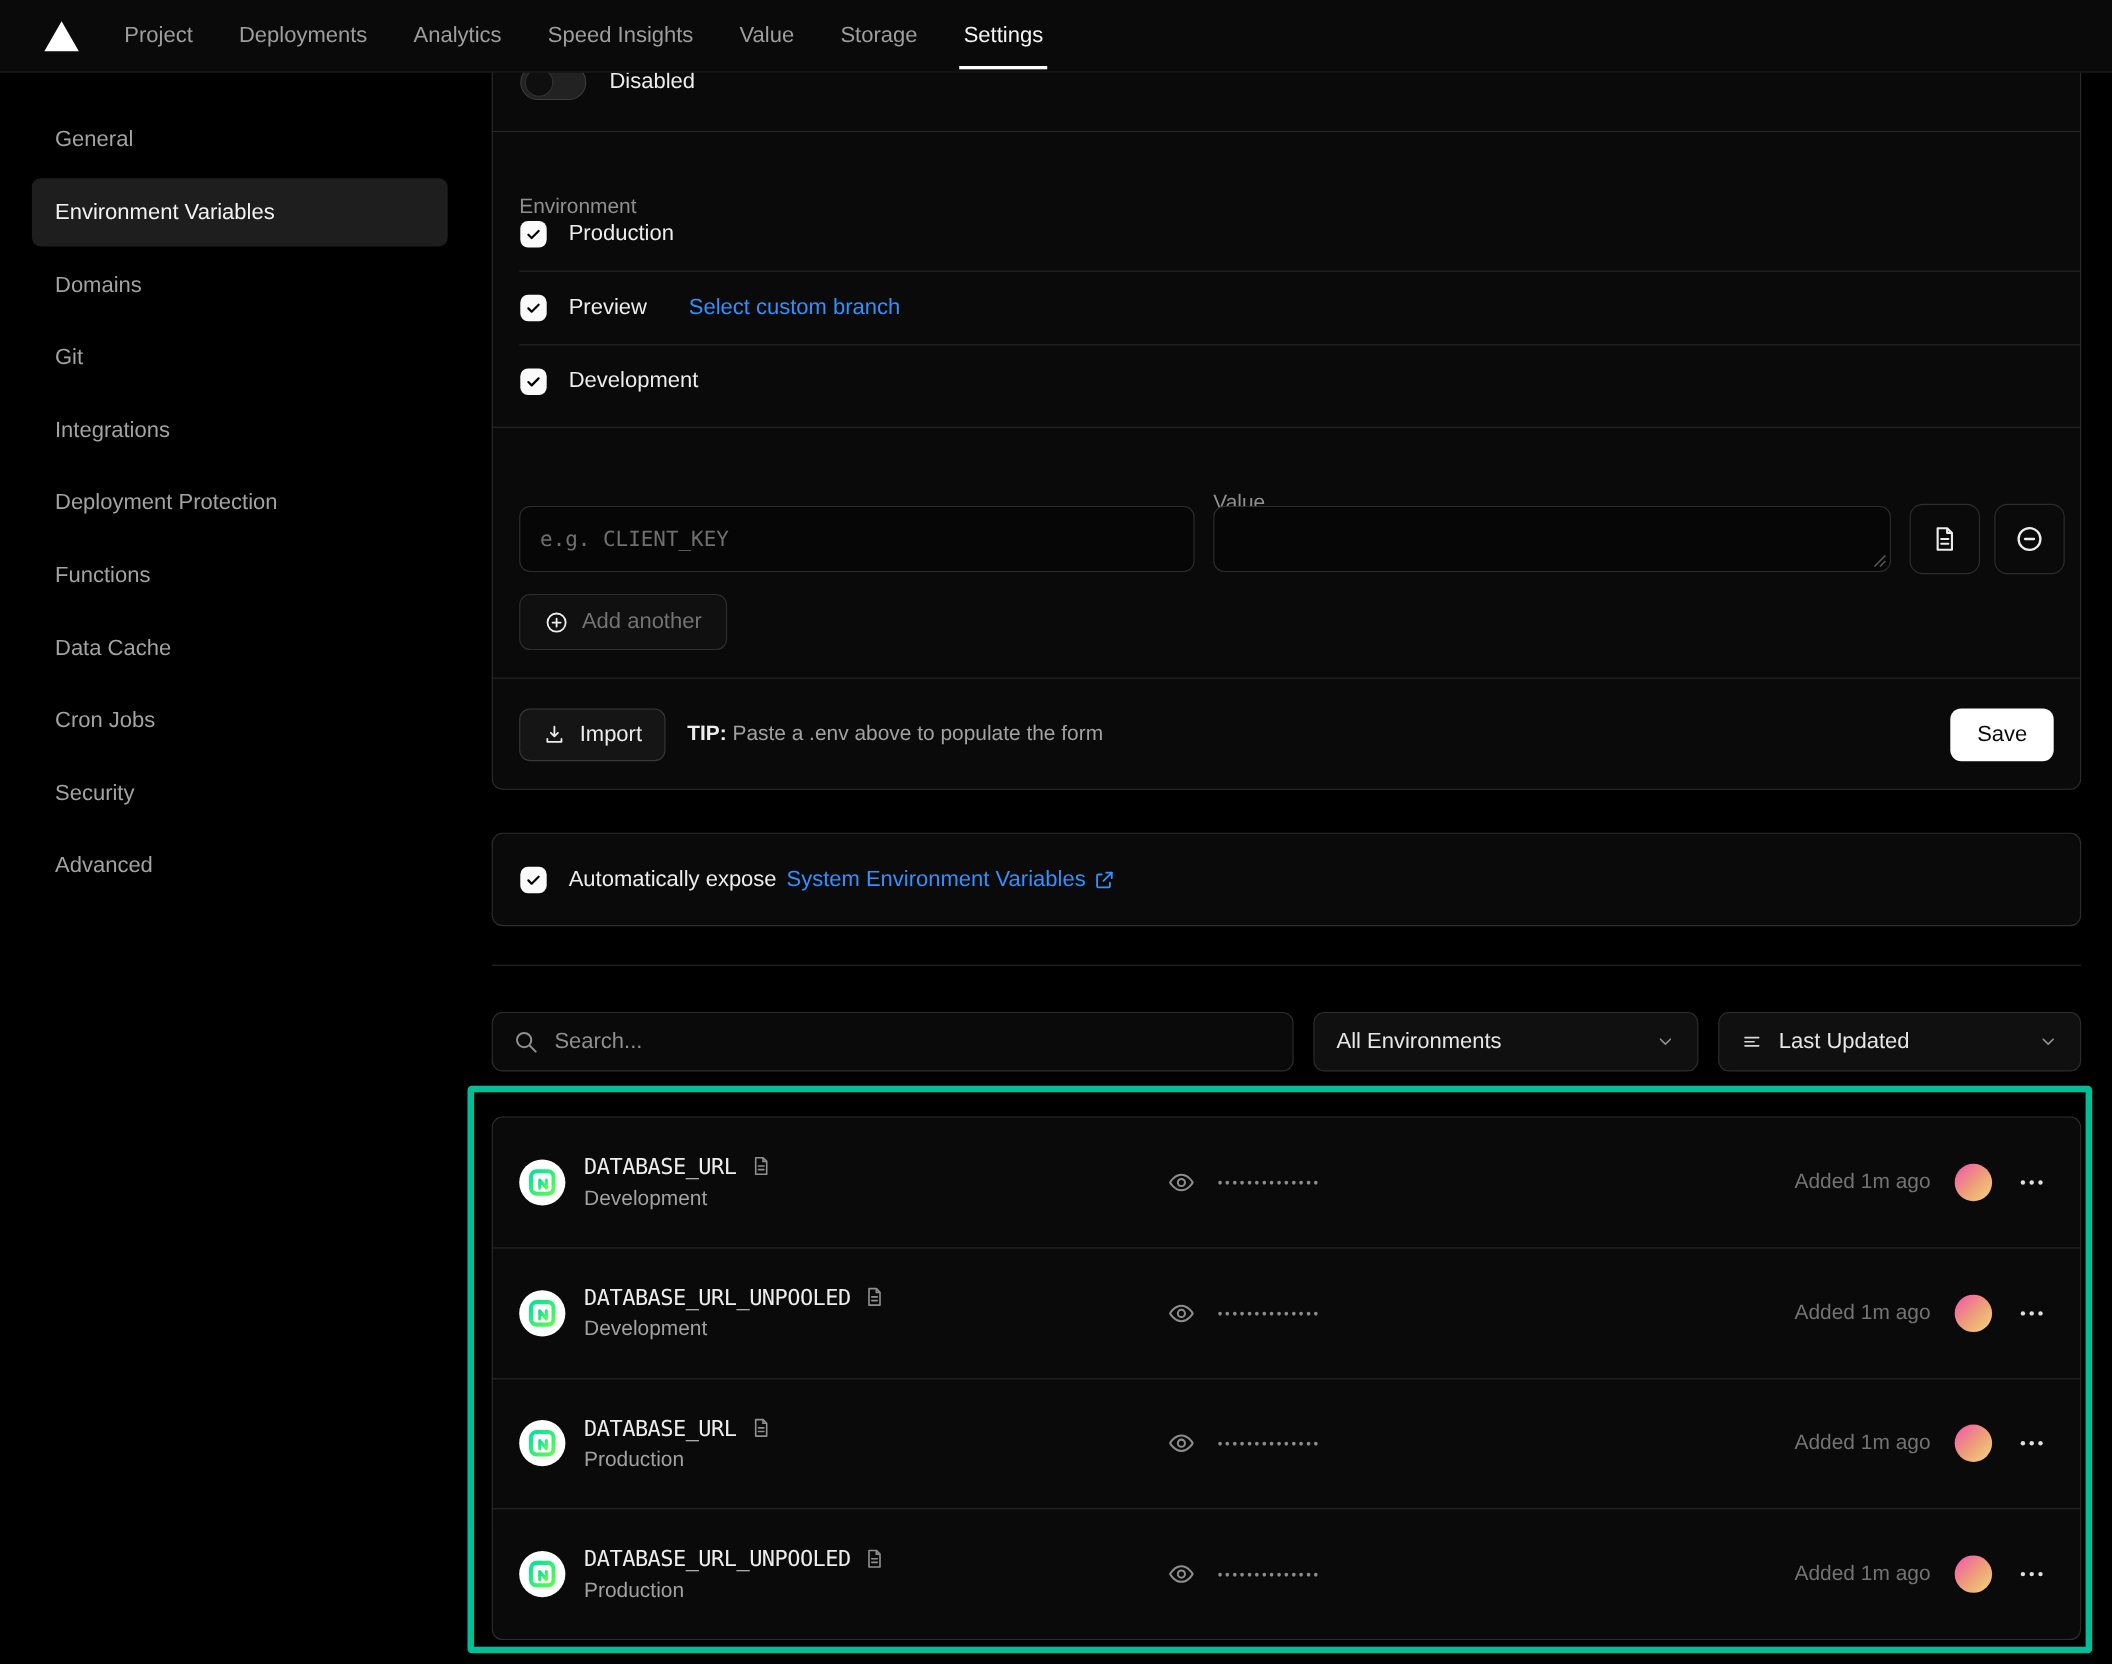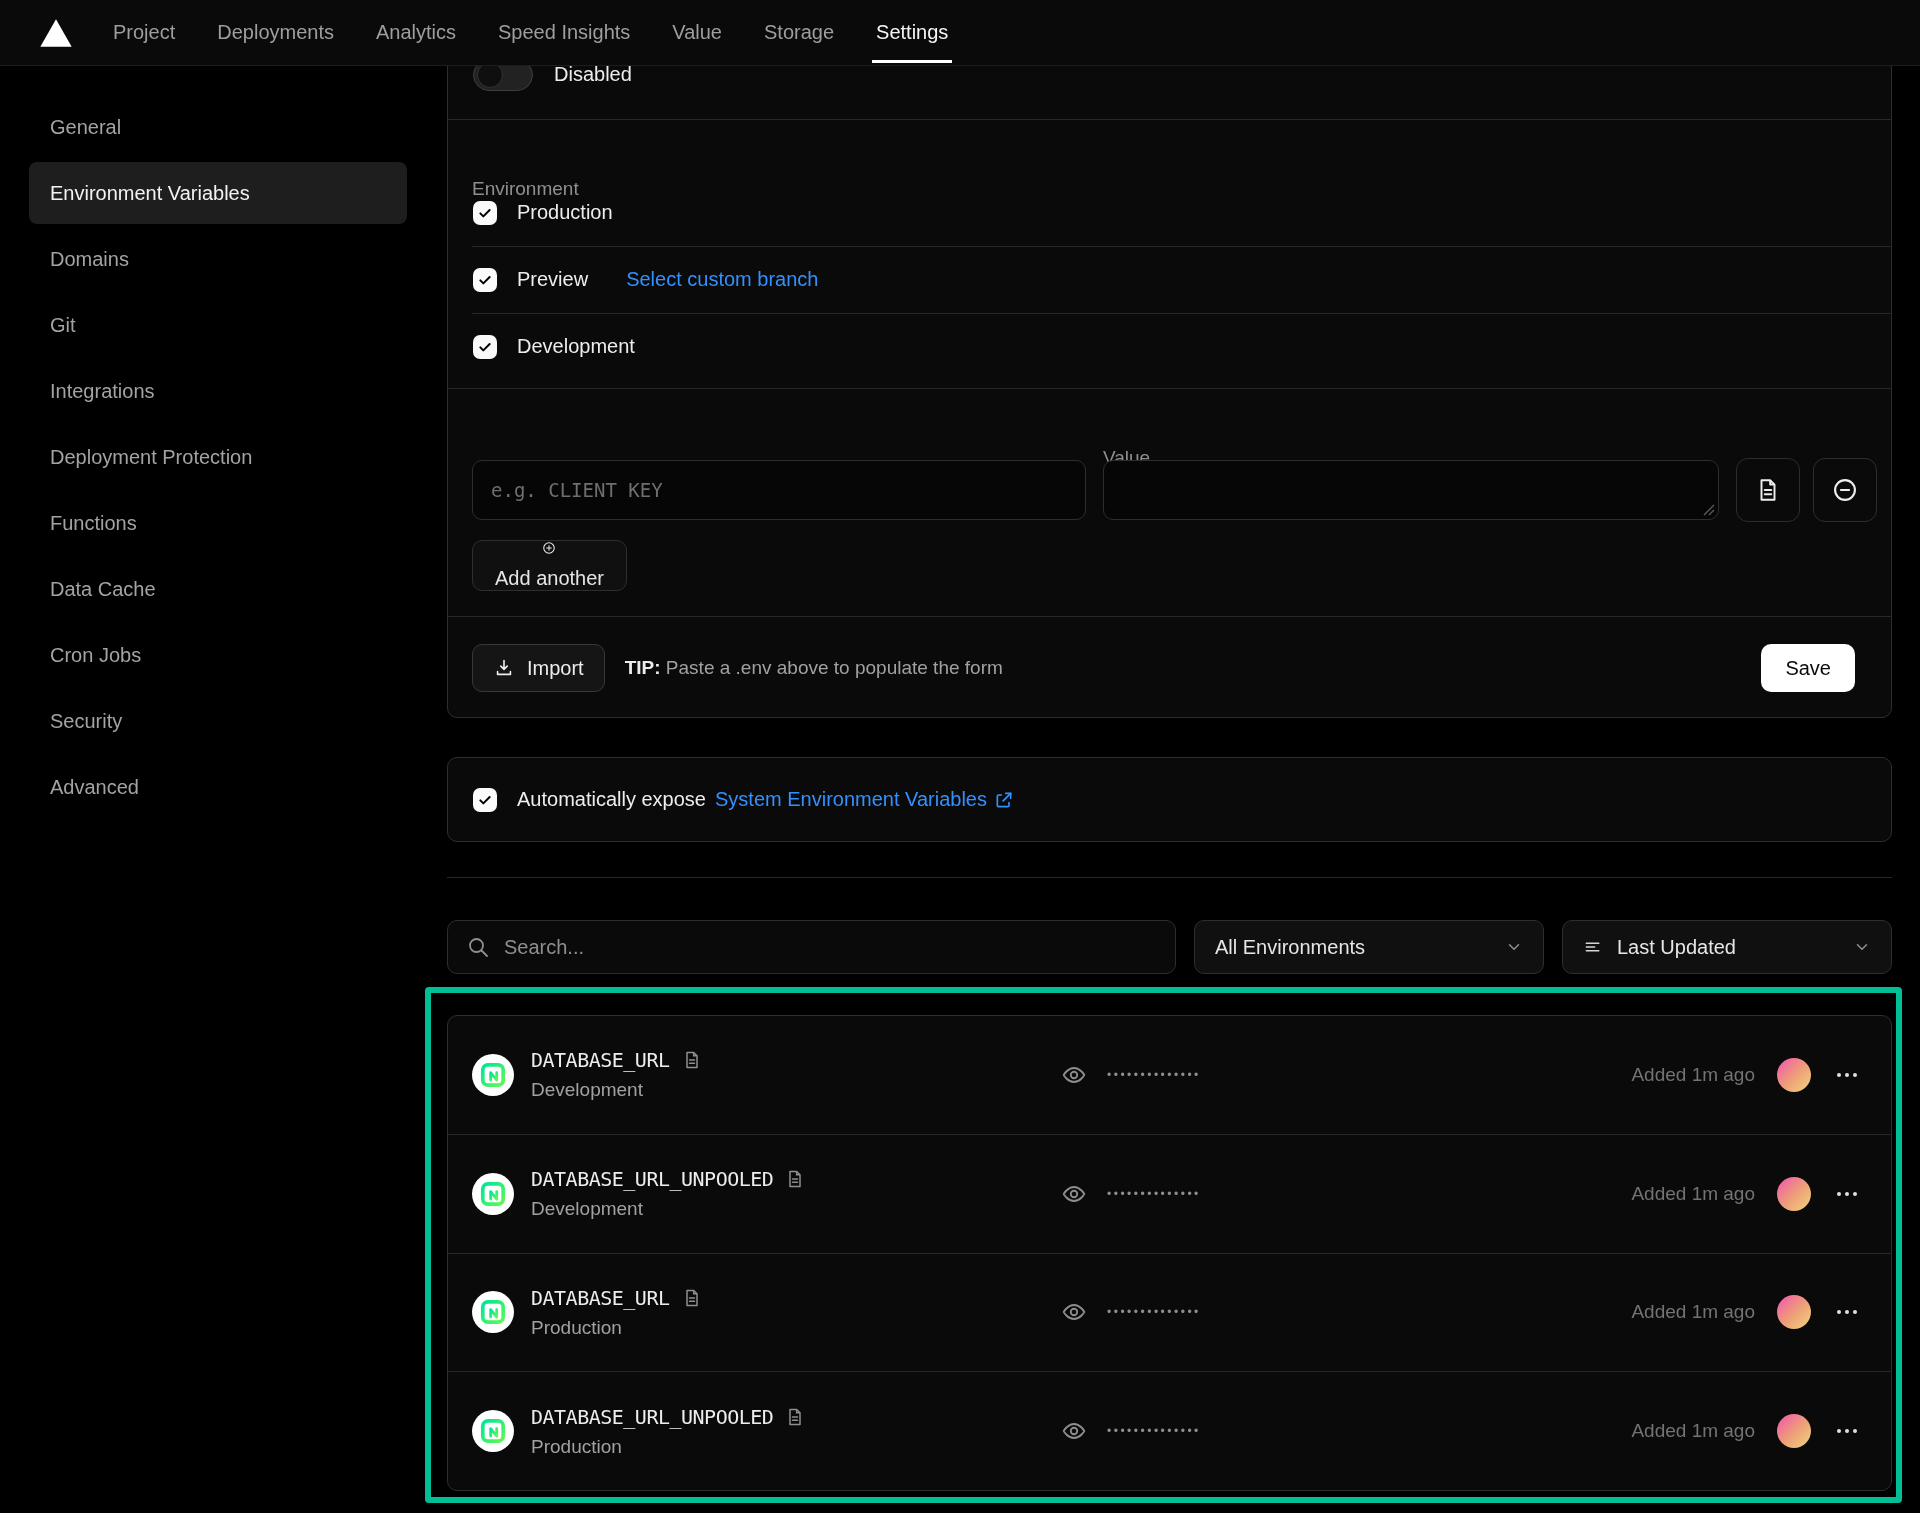--- a/index.html
+++ b/index.html
@@ -49,23 +49,23 @@
                border-radius:10px; color:#ededed; font-family:"DejaVu Sans Mono","Liberation Mono",monospace; font-size:19px; padding:0 18px; }
   .key-input::placeholder { color:#6f6f6f; }
   .value-wrap { position:absolute; top:429px; left:655px; width:616px; height:60px; }
   .value-input { width:100%; height:100%; background:#060606; border:1px solid #2e2e2e; border-radius:10px; resize:none;
                  color:#ededed; font-family:"DejaVu Sans Mono","Liberation Mono",monospace; font-size:19px; padding:14px 18px; }
   .resize-grip { position:absolute; right:4px; bottom:4px; width:12px; height:12px; pointer-events:none; opacity:.8; }
   .icon-btn { position:absolute; top:427px; width:64px; height:64px; border:1px solid #2e2e2e; border-radius:12px; background:#0a0a0a;
               display:flex; align-items:center; justify-content:center; cursor:pointer; }
   .btn-paste { left:1288px; } .btn-remove { left:1365px; }
   .add-btn { position:absolute; top:509px; left:24px; height:51px; padding:0 22px; display:flex; align-items:center; gap:12px;
-             background:#101010; border:1px solid #2e2e2e; border-radius:10px; font-size:20px; color:#e5e5e5; cursor:pointer;flex-direction:column; }
+             background:#101010; border:1px solid #2e2e2e; border-radius:10px; font-size:20px; color:#737373; cursor:pointer; }
   .div-foot { position:absolute; top:585px; left:0; right:0; }
-  .footer-row { position:absolute; top:586px; left:0; right:12px; height:102px; display:flex; align-items:center; padding:0 24px; }
+  .footer-row { position:absolute; top:586px; left:0; right:0; height:102px; display:flex; align-items:center; padding:0 24px; }
   .import-btn { height:48px; padding:0 20px; display:flex; align-items:center; gap:12px; background:#151515; border:1px solid #383838;
                 border-radius:10px; font-size:20px; color:#ededed; cursor:pointer; }
   .tip { margin-left:20px; font-size:19px; color:#a1a1a1; }
   .tip b { color:#ededed; font-weight:700; }
   .save-btn { margin-left:auto; height:48px; padding:0 24px; display:flex; align-items:center; background:#fff; color:#0a0a0a;
               border:none; border-radius:10px; font-size:20px; font-weight:500; cursor:pointer; }
 
   
   .card-expose { position:absolute; top:757px; left:0; width:1445px; height:85px; display:flex; align-items:center; padding-left:25px; }
   .expose-text { margin-left:20px; font-size:20px; color:#ededed; }

